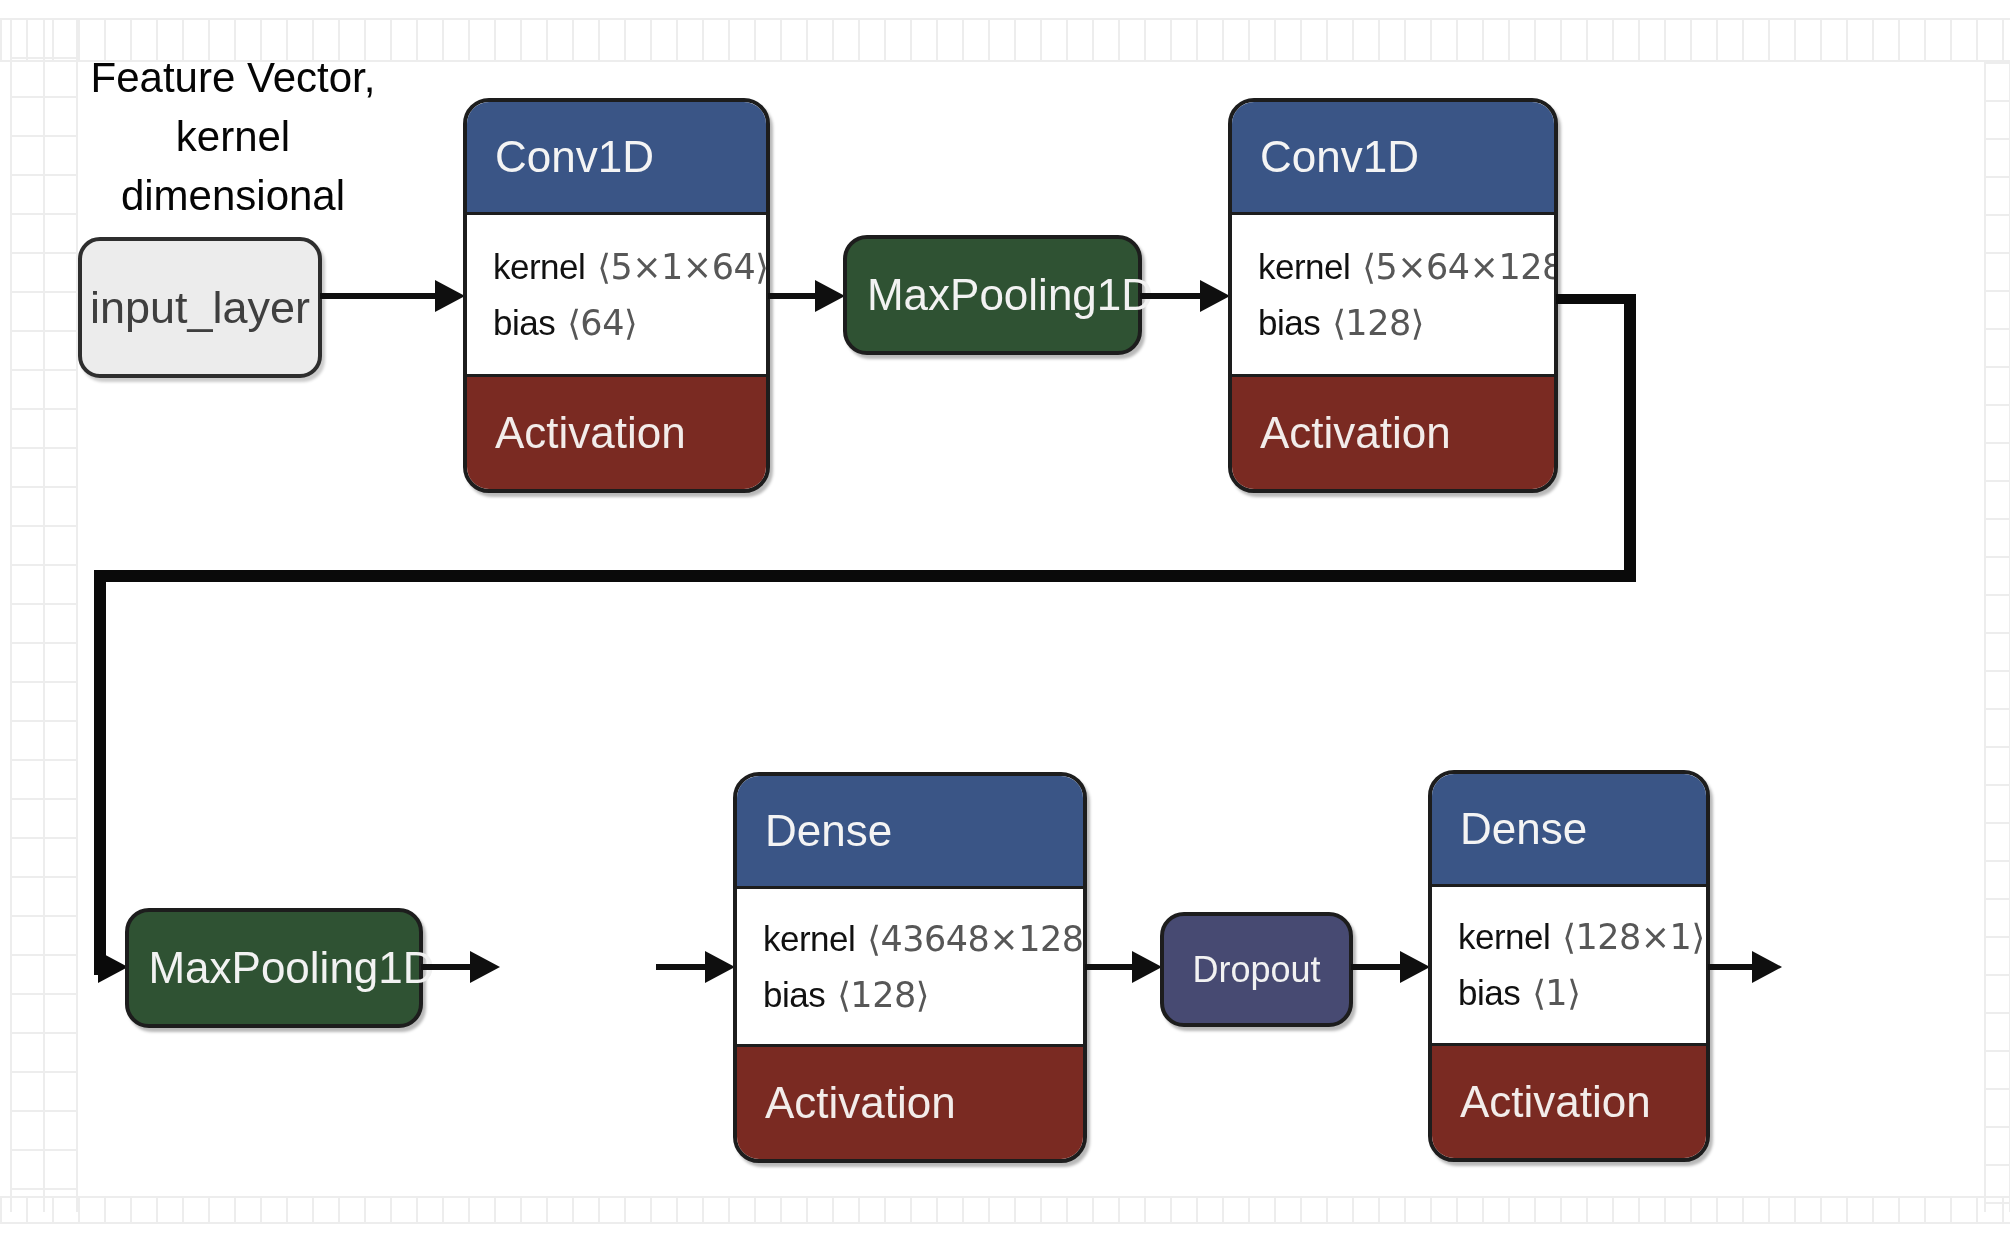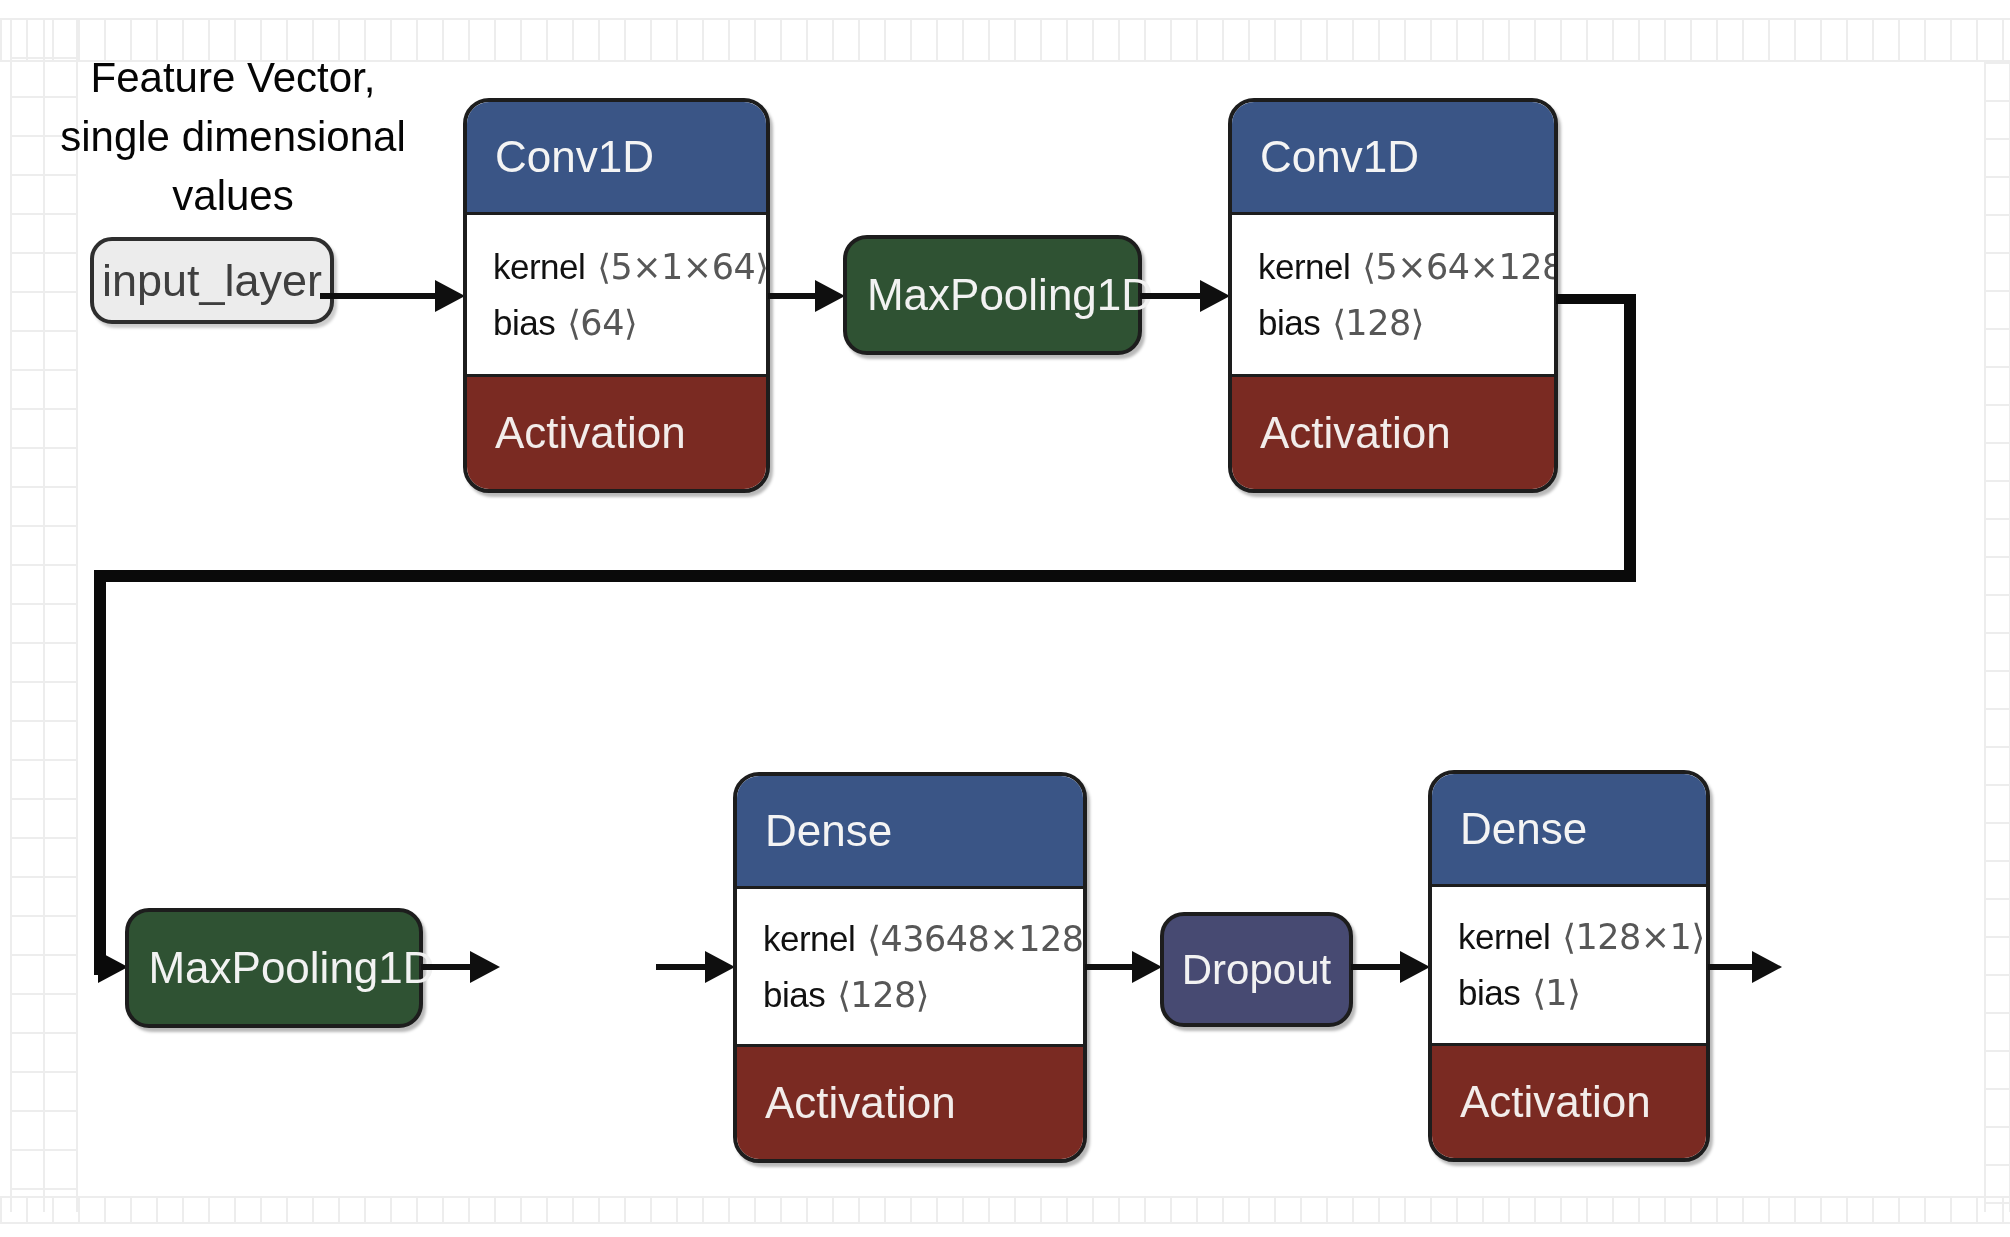--- a/index.html
+++ b/index.html
@@ -34,21 +34,21 @@
   .param-value{color:#575757;margin-left:12px;font-family:"DejaVu Sans","Liberation Sans",sans-serif;}
   .block-footer{height:112px;background:#7a2a22;color:#f2ecea;display:flex;align-items:center;
                 padding-left:28px;font-size:44px;border-top:3px solid #1d1d1d;}
 
   
   .pill{position:absolute;box-sizing:border-box;border:4px solid #1d1d1d;border-radius:24px;
         color:#f2f2f2;display:flex;align-items:center;justify-content:center;font-size:44px;
         box-shadow:3px 4px 3px rgba(0,0,0,0.28);}
   .pill.green{background:#2f5233;padding-left:35px;}
   .pill.brown{background:#6f5349;font-size:42px;}
-  .pill.purple{background:#474a72;font-size:42px;}
+  .pill.purple{background:#474a72;font-size:36px;}
 
   
   .io{position:absolute;box-sizing:border-box;background:#ececec;border:4px solid #2e2e2e;
       border-radius:22px;color:#3f3f3f;display:flex;align-items:center;justify-content:center;
       font-size:45px;box-shadow:3px 4px 3px rgba(0,0,0,0.2);}
 
   
   .arrow{position:absolute;height:36px;}
   .arrow .line{position:absolute;left:0;right:26px;top:50%;margin-top:-3px;height:6px;background:#0f0f0f;}
   .arrow .head{position:absolute;right:0;top:50%;margin-top:-16px;width:0;height:0;
@@ -64,25 +64,25 @@
 
 <div id="canvas">
 
   <div class="grid top"></div>
   <div class="grid left"></div>
   <div class="grid right"></div>
   <div class="grid bottom"></div>
 
   <div class="annotation">
     <div>Feature Vector,</div>
-    <div>single dimensional</div>
+    <div>kernel dimensional</div>
     <div>values</div>
   </div>
 
-  <div class="io" style="left:90px;top:237px;width:244px;height:87px">
+  <div class="io" style="left:78px;top:237px;width:244px;height:141px">
     <span>input_layer</span>
   </div>
 
   <div class="arrow" style="left:320px;top:278px;width:145px">
     <div class="line"></div>
     <div class="head"></div>
   </div>
 
   <div class="block" style="left:463px;top:98px;width:307px;height:395px">
     <div class="block-header">

